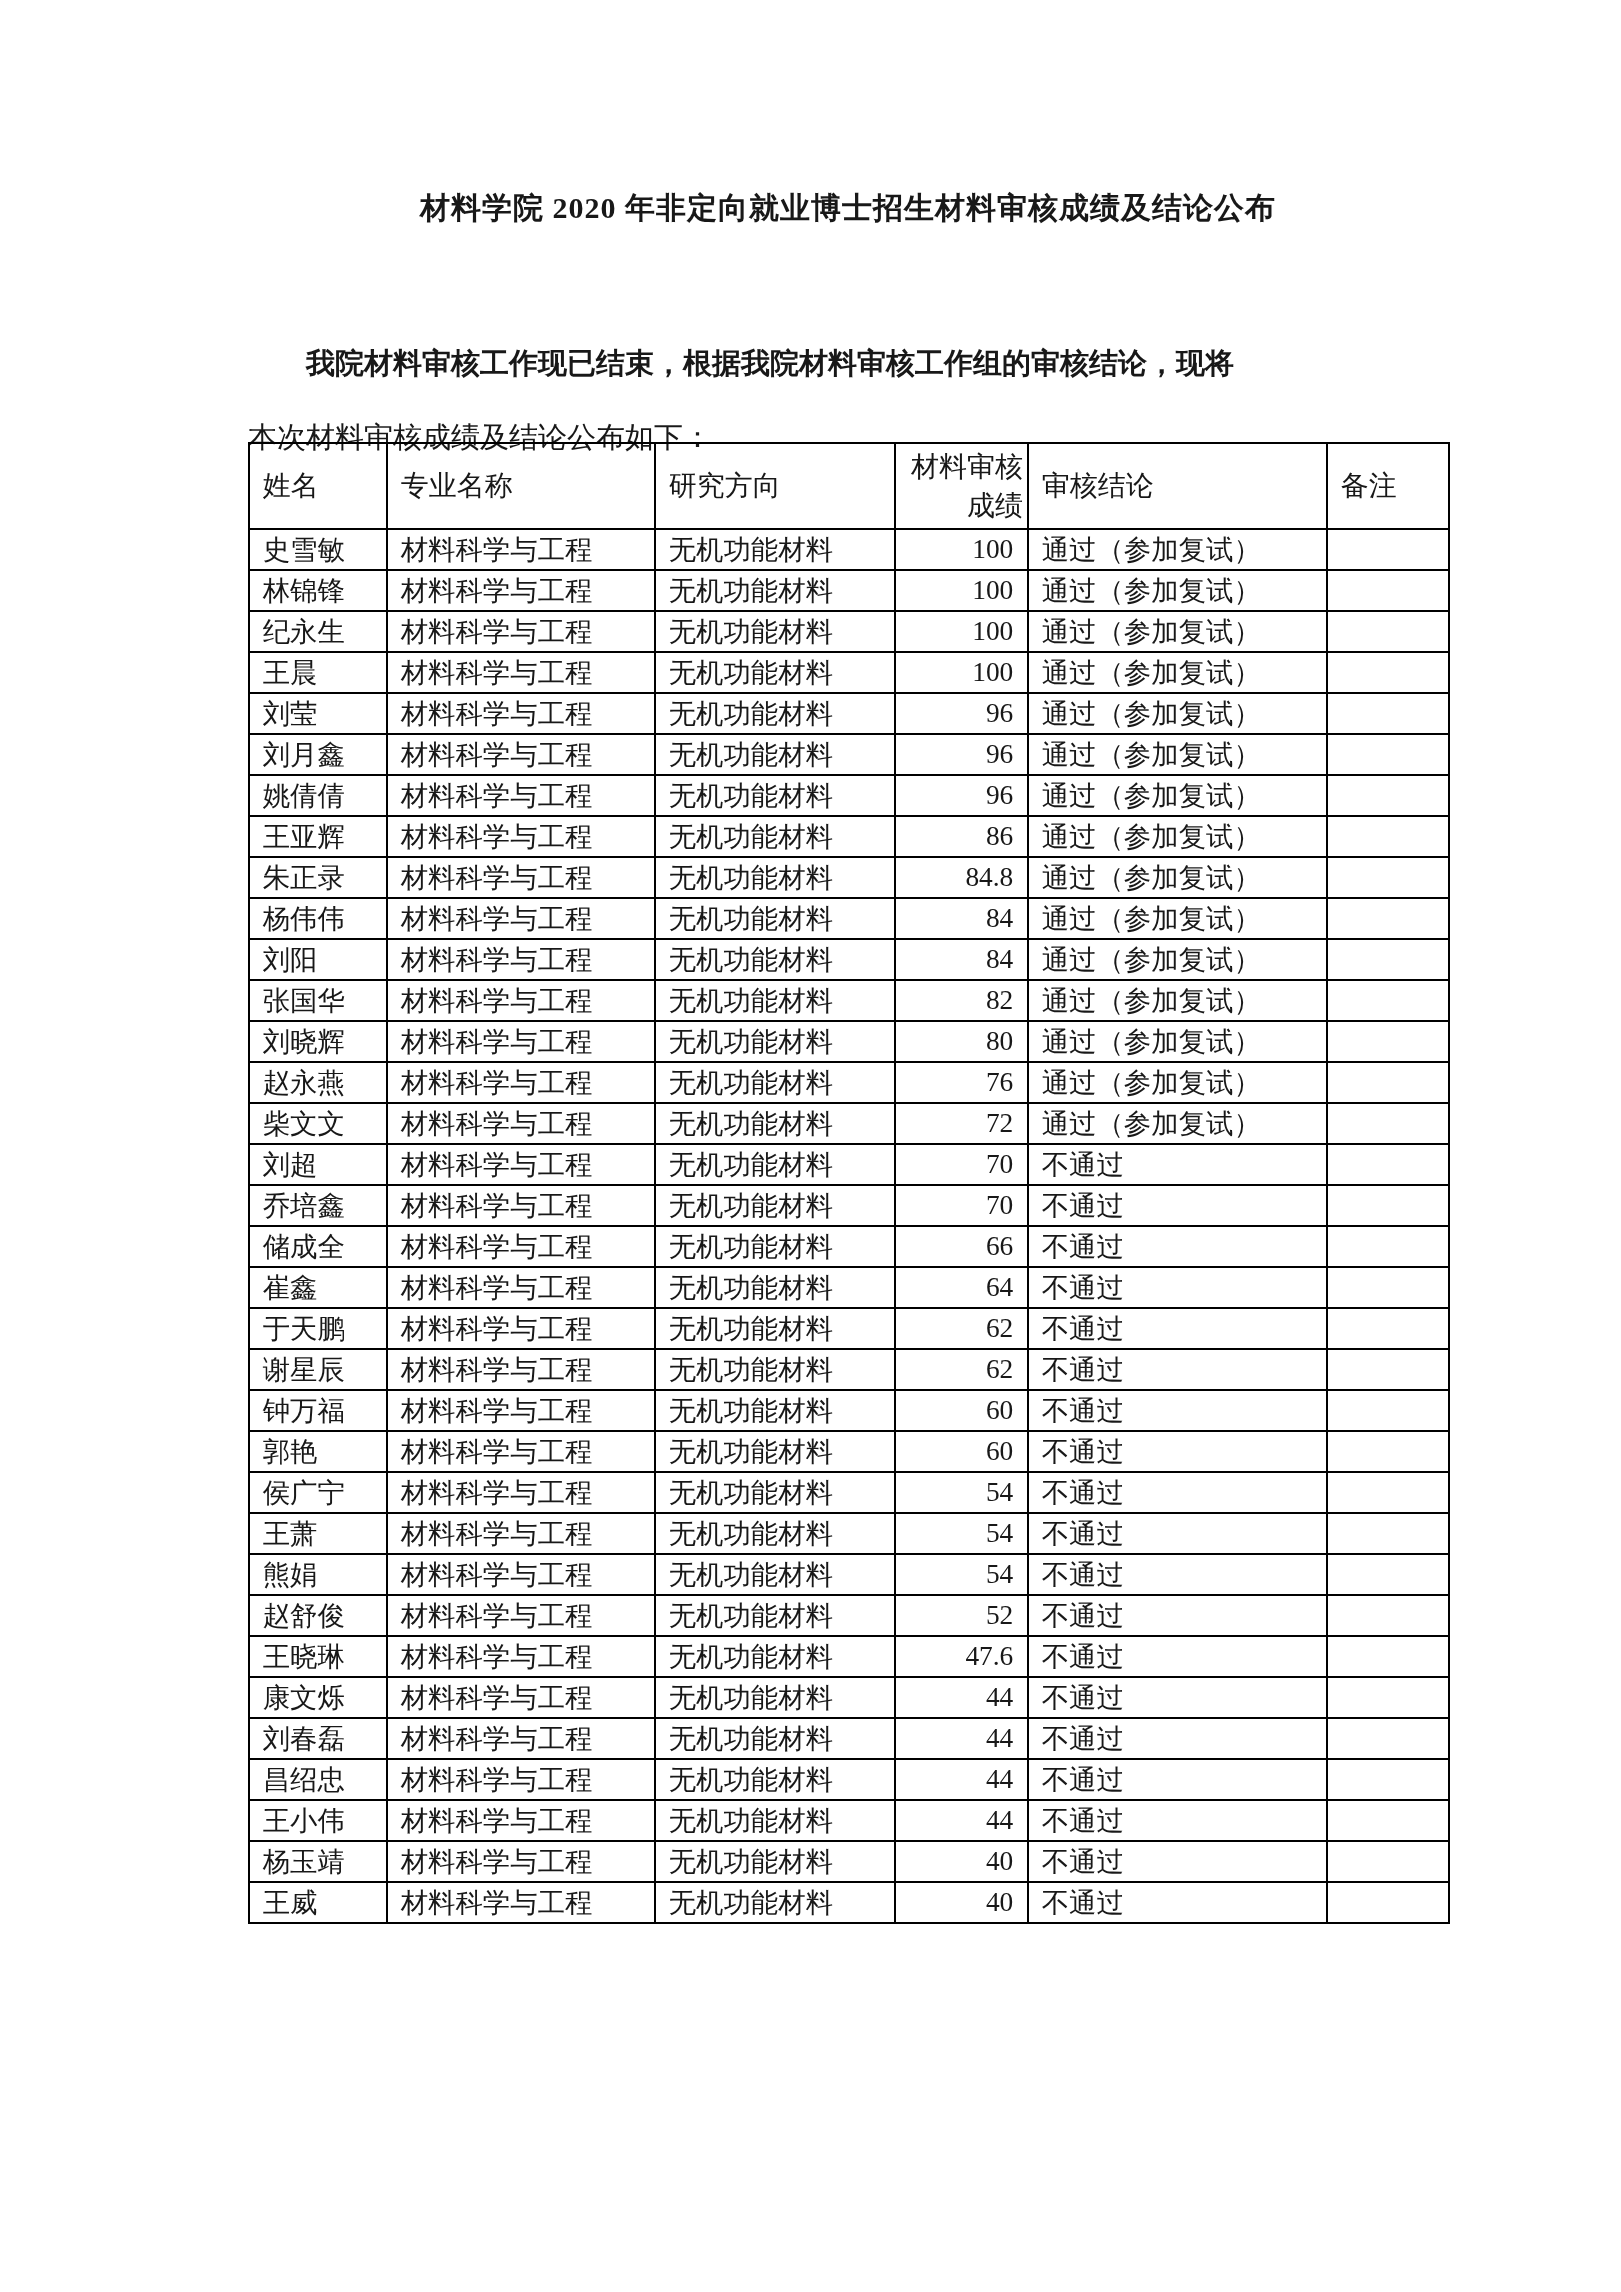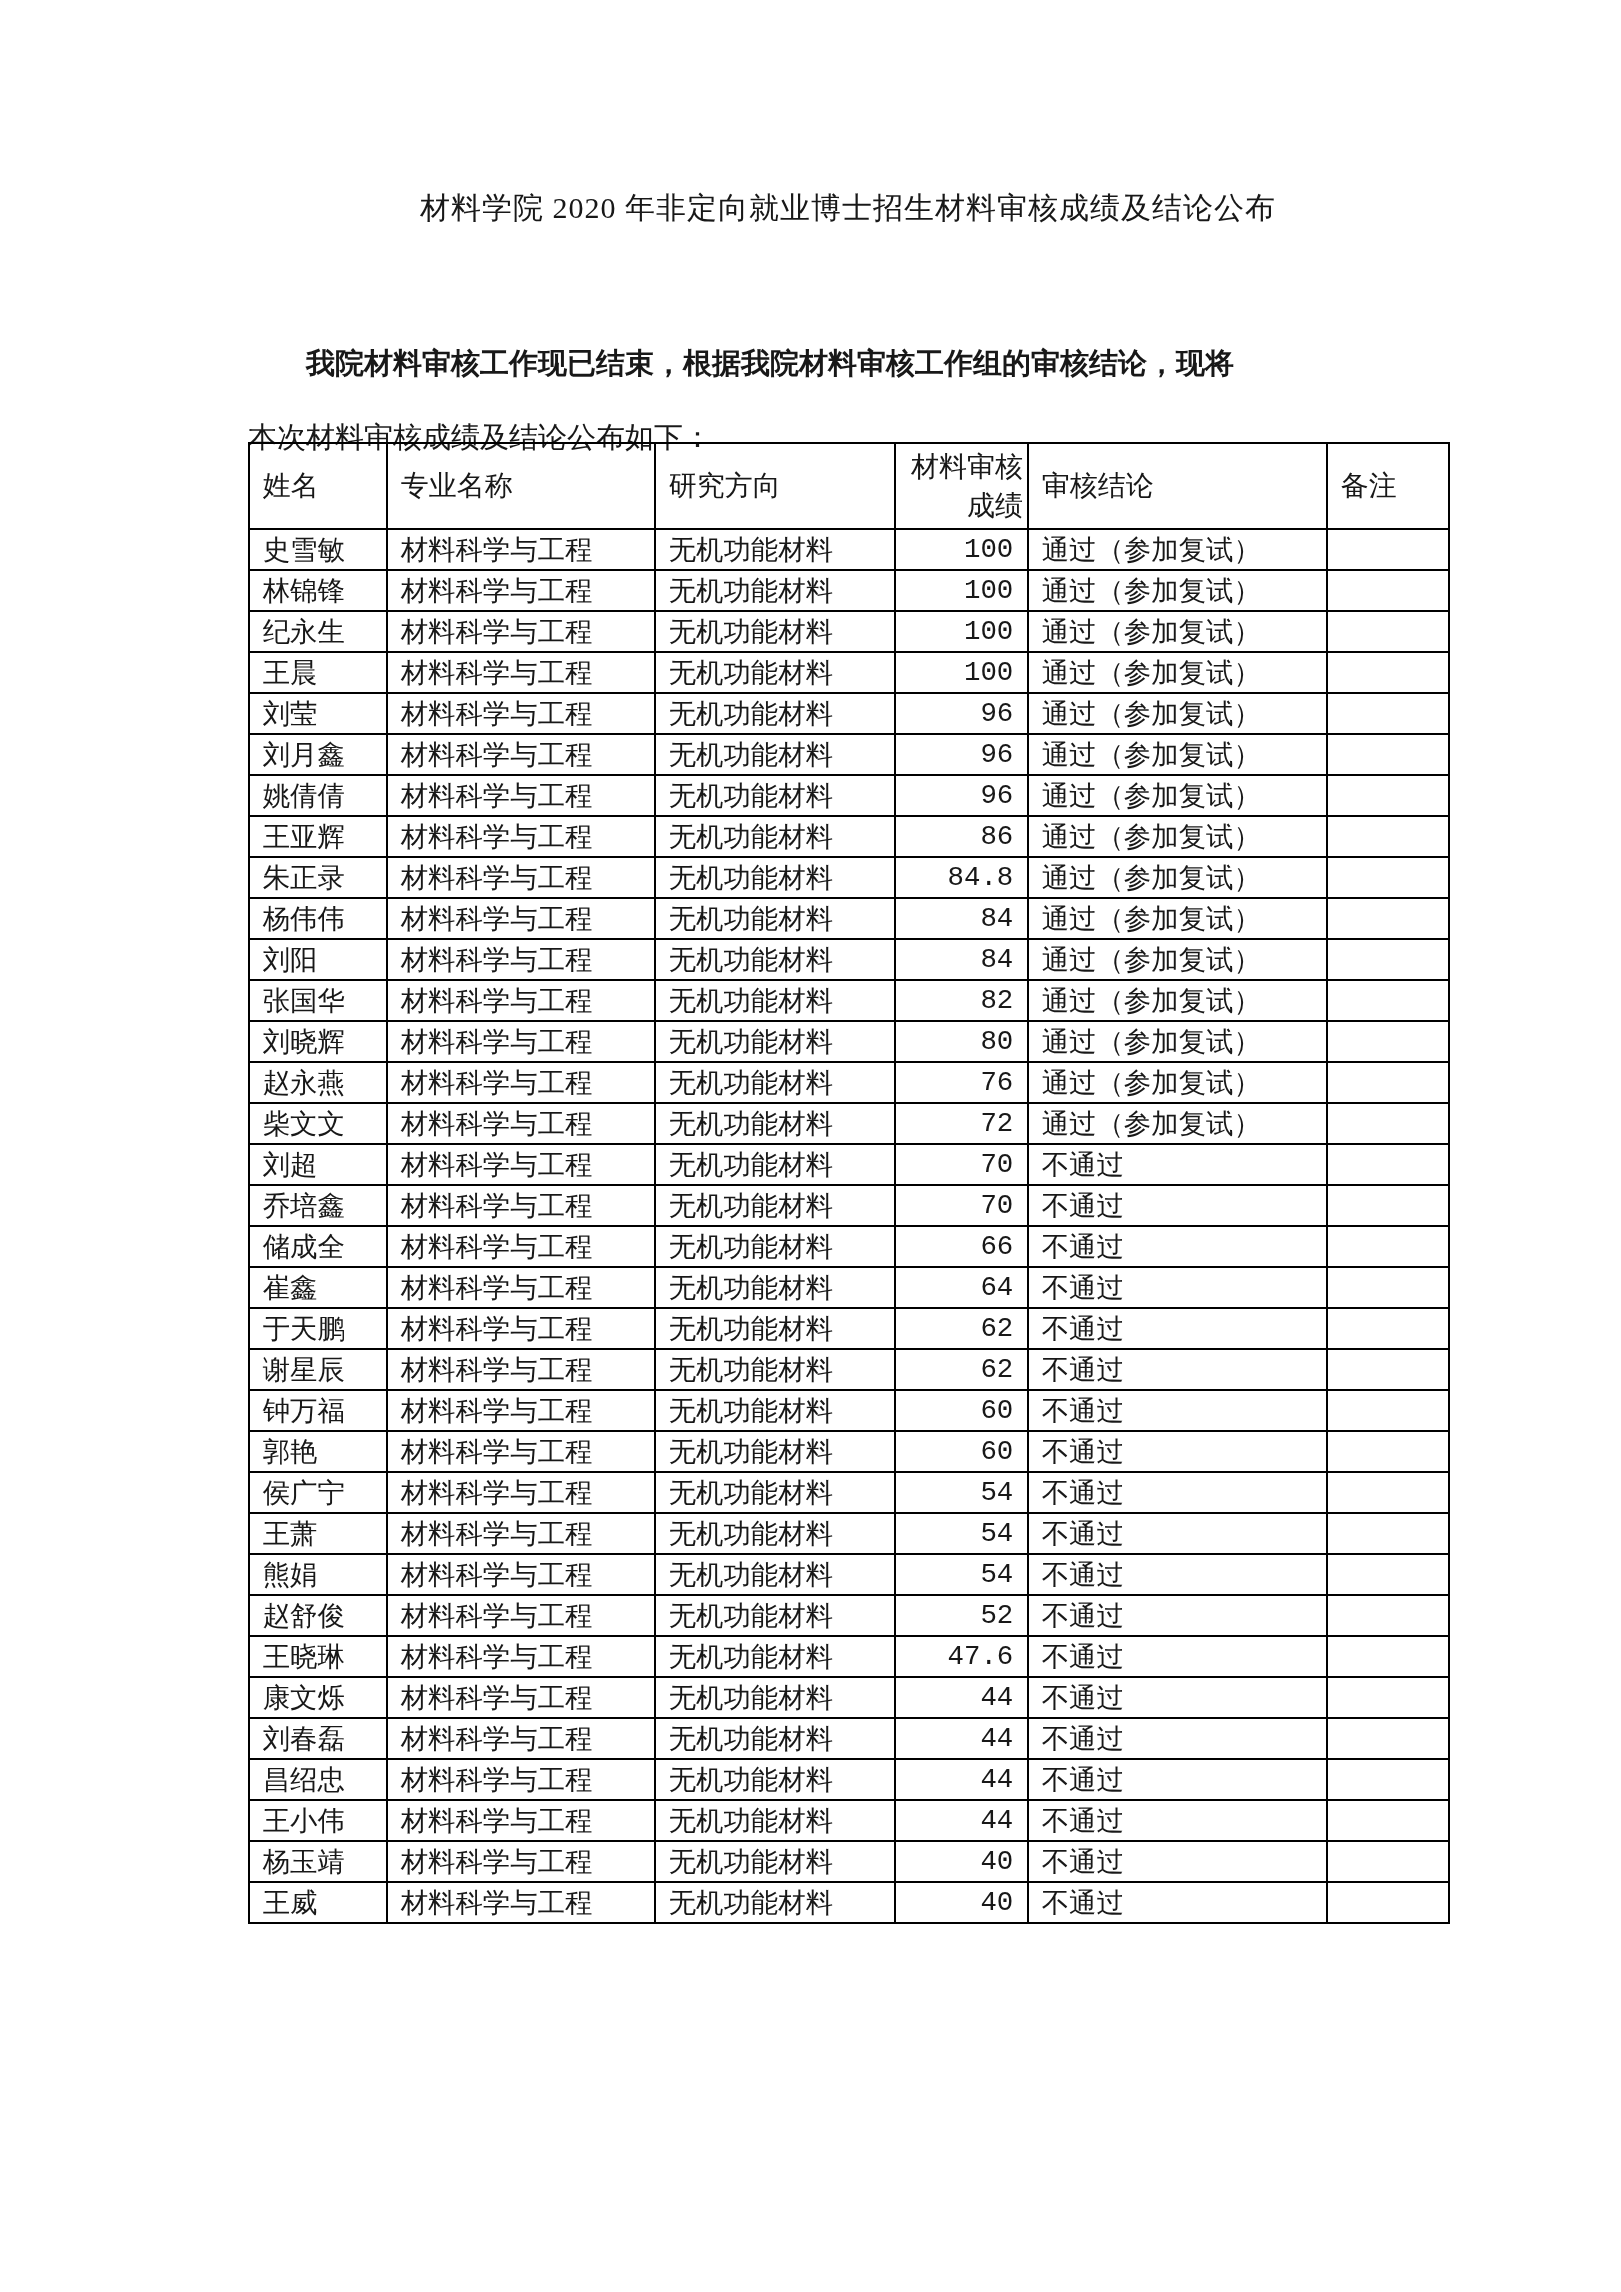--- a/index.html
+++ b/index.html
@@ -20,21 +20,21 @@
     background: #ffffff;
     overflow: hidden;
   }
   .doc-title {
     position: absolute;
     top: 188px;
     left: 248px;
     width: 1200px;
     text-align: center;
     font-size: 30px;
-    font-weight: normal;
+    font-weight: bold;
     letter-spacing: 1px;
     white-space: nowrap;
   }
   .intro {
     position: absolute;
     left: 248px;
     top: 326px;
     width: 1208px;
     font-size: 29px;
   }
@@ -76,21 +76,21 @@
   }
   .results-table td {
     height: 39px;
     font-size: 27.4px;
     padding: 0 3.9px 0 12.7px;
     white-space: nowrap;
   }
   .results-table td.col-score {
     text-align: right;
     padding: 0 13.7px 0 2px;
-    font-family: Liberation Mono, monospace;
+    font-family: Liberation Serif, serif;
   }
   .results-table td.col-remark {
     padding: 0;
   }
 </style>
 </head>
 <body>
 
 <div class="page">
 

